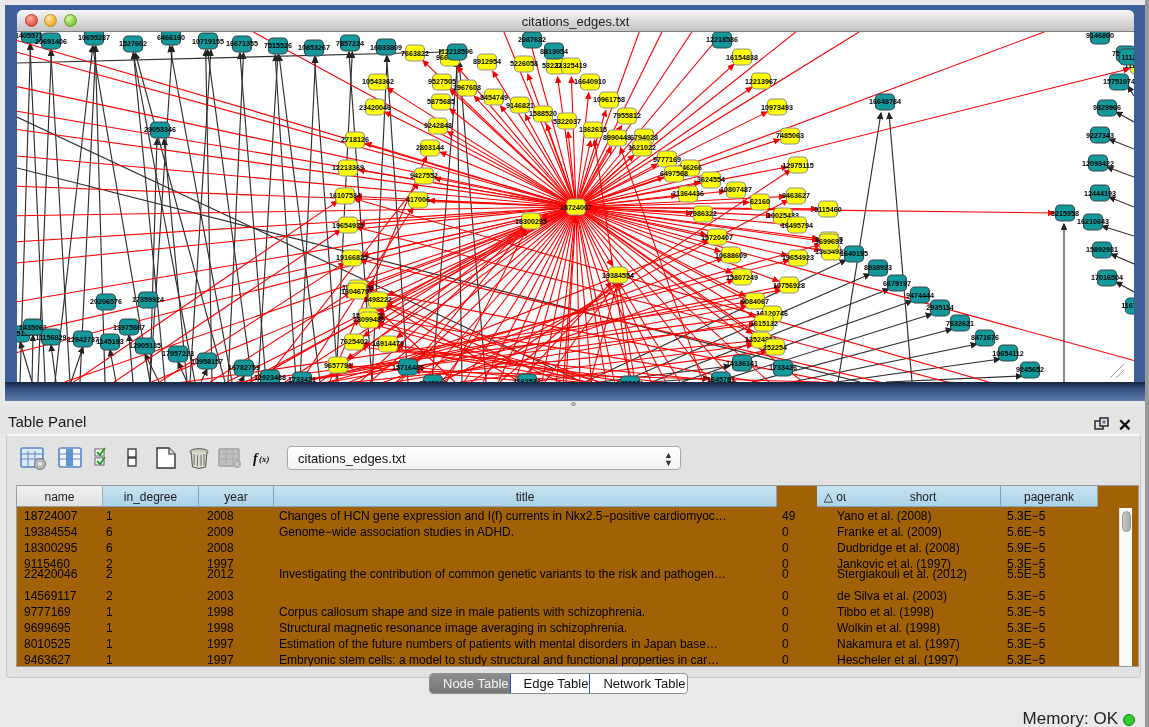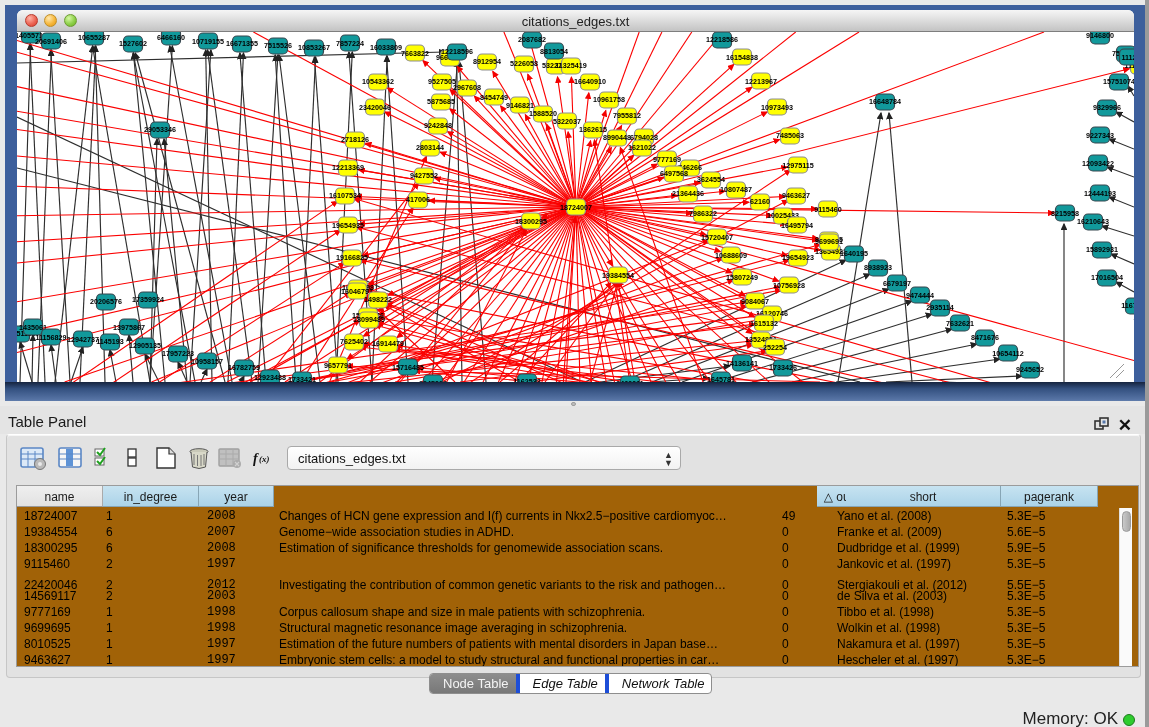--- a/index.html
+++ b/index.html
@@ -32,32 +32,32 @@
 #combo .arrows { position:absolute; right:7px; top:4px; font-size:9px; color:#333; line-height:8px; text-align:center;}
 #tablewrap { position:absolute; left:9px; top:50px; width:1123px; height:182px;
   background:#a16207; border:1px solid #9b9b9b; overflow:hidden; }
 .hdr { position:absolute; top:0px; left:0; height:21px; width:1080px; }
 .hc { position:absolute; top:0; height:21px; background:linear-gradient(#c7e3f1,#abd3e8);
   border-right:1px solid #87a5b5; border-bottom:1px solid #87a5b5;
   font-size:12px; color:#1a1a1a; text-align:center; padding-top:4px; }
 .row { position:absolute; left:0; height:16px; width:1080px; font-size:12px; color:#000; }
 .c { position:absolute; top:1px; white-space:nowrap; overflow:hidden; }
 .c0 { left:7px; width:80px; } .c1 { left:89px; width:90px; }
-.c2 { left:190px; width:75px;font-family:Liberation Mono, monospace; } .c3 { left:262px; width:492px; }
+.c2 { left:190px; width:75px; } .c3 { left:262px; width:492px; }
 .c4 { left:765px; width:60px; } .c5 { left:820px; width:150px; text-align:left;}
 .c6 { left:990px; width:88px; }
 #vscroll { position:absolute; right:6px; top:22px; width:13px; height:159px;
   background:#fafafa; border-left:1px solid #e0e0e0;}
 #vscroll .thumb { position:absolute; left:2px; top:3px; width:9px; height:21px;
   background:linear-gradient(90deg,#c9c9c9,#a8a8a8); border:1px solid #999; border-radius:5px; }
 #tabs { position:absolute; left:429px; top:272px; height:21px; display:flex;
   border:1px solid #8e8e8e; border-radius:4px; overflow:hidden; background:#fff; }
-#tabs .tab { font-size:13px; color:#111; padding:2px 7px 0 13px; height:21px; }
+#tabs .tab { font-size:13px; color:#111; padding:2px 1px 0 13px; height:21px; }
 #tabs .sel { background:linear-gradient(#8d8d8d,#767676); color:#f4f4f4; }
-#tabs .tab + .tab { border-left:4px solid #1d4ed8;font-style:italic; }
+#tabs .tab + .tab { border-left:1px solid #1d4ed8; }
 #status { position:absolute; right:14px; top:308px; font-size:17px; color:#222; }
 #status .dot { display:inline-block; width:12px; height:12px; border-radius:50%;
   background:#2ecc2e; border:1px solid #1d7a1d; vertical-align:-2px; margin-left:5px;}
 #fico { position:absolute; right:36px; top:11px; width:15px; height:15px; }
 #xico { position:absolute; right:13px; top:9px; font-size:17px; font-weight:bold; color:#111; }
 .dimple { position:absolute; left:571px; top:1px; width:5px; height:4px;
   background:#bdbdbd; border-radius:2px; border:1px solid #9e9e9e;}
 </style></head>
 <body>
 <div id="frame">
@@ -930,60 +930,60 @@
         <text x="246" y="18" font-size="14" font-style="italic" font-weight="bold" font-family="Liberation Serif, serif" fill="#111">f</text>
         <text x="252" y="17" font-size="9" font-style="italic" font-weight="bold" font-family="Liberation Serif, serif" fill="#111">(x)</text>
       </svg>
       <div id="combo">citations_edges.txt<span class="arrows">▲<br>▼</span></div>
     </div>
     <div id="tablewrap">
       <div class="hdr">
         <span class="hc" style="left:0;width:86px;background:linear-gradient(#efefef,#e2e2e2);border-right:1px solid #aaa;border-bottom:1px solid #999;">name</span>
         <span class="hc" style="left:86px;width:96px;">in_degree</span>
         <span class="hc" style="left:182px;width:75px;">year</span>
+        <span class="hc" style="left:257px;width:503px;">title</span>
         <span class="hc" style="left:800px;width:69px;text-align:right;padding-left:5px;">△ out_de…</span>
         <span class="hc" style="left:829px;width:155px;">short</span>
         <span class="hc" style="left:984px;width:97px;">pagerank</span>
       </div>
 <div class="row" style="top:22px">
           <span class="c c0">18724007</span>
           <span class="c c1">1</span>
           <span class="c c2">2008</span>
           <span class="c c3">Changes of HCN gene expression and I(f) currents in Nkx2.5−positive cardiomyoc…</span>
           <span class="c c4">49</span>
           <span class="c c5">Yano et al. (2008)</span>
           <span class="c c6">5.3E−5</span>
         </div>
 <div class="row" style="top:38px">
           <span class="c c0">19384554</span>
           <span class="c c1">6</span>
-          <span class="c c2">2007</span>
+          <span class="c c2">2009</span>
           <span class="c c3">Genome−wide association studies in ADHD.</span>
           <span class="c c4">0</span>
           <span class="c c5">Franke et al. (2009)</span>
           <span class="c c6">5.6E−5</span>
         </div>
 <div class="row" style="top:54px">
           <span class="c c0">18300295</span>
           <span class="c c1">6</span>
           <span class="c c2">2008</span>
-          <span class="c c3">Estimation of significance thresholds for genomewide association scans.</span>
           <span class="c c4">0</span>
-          <span class="c c5">Dudbridge et al. (1999)</span>
+          <span class="c c5">Dudbridge et al. (2008)</span>
           <span class="c c6">5.9E−5</span>
         </div>
 <div class="row" style="top:70px">
           <span class="c c0">9115460</span>
           <span class="c c1">2</span>
           <span class="c c2">1997</span>
           <span class="c c4">0</span>
           <span class="c c5">Jankovic et al. (1997)</span>
           <span class="c c6">5.3E−5</span>
         </div>
-<div class="row" style="top:91px">
+<div class="row" style="top:80px">
           <span class="c c0">22420046</span>
           <span class="c c1">2</span>
           <span class="c c2">2012</span>
           <span class="c c3">Investigating the contribution of common genetic variants to the risk and pathogen…</span>
           <span class="c c4">0</span>
           <span class="c c5">Stergiakouli et al. (2012)</span>
           <span class="c c6">5.5E−5</span>
         </div>
 <div class="row" style="top:102px">
           <span class="c c0">14569117</span>

